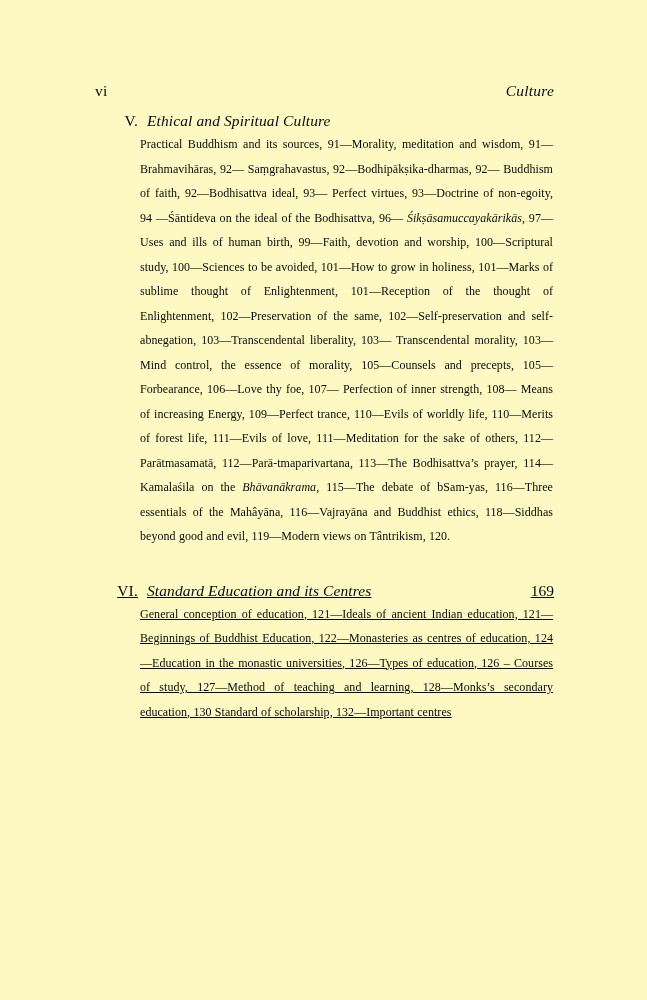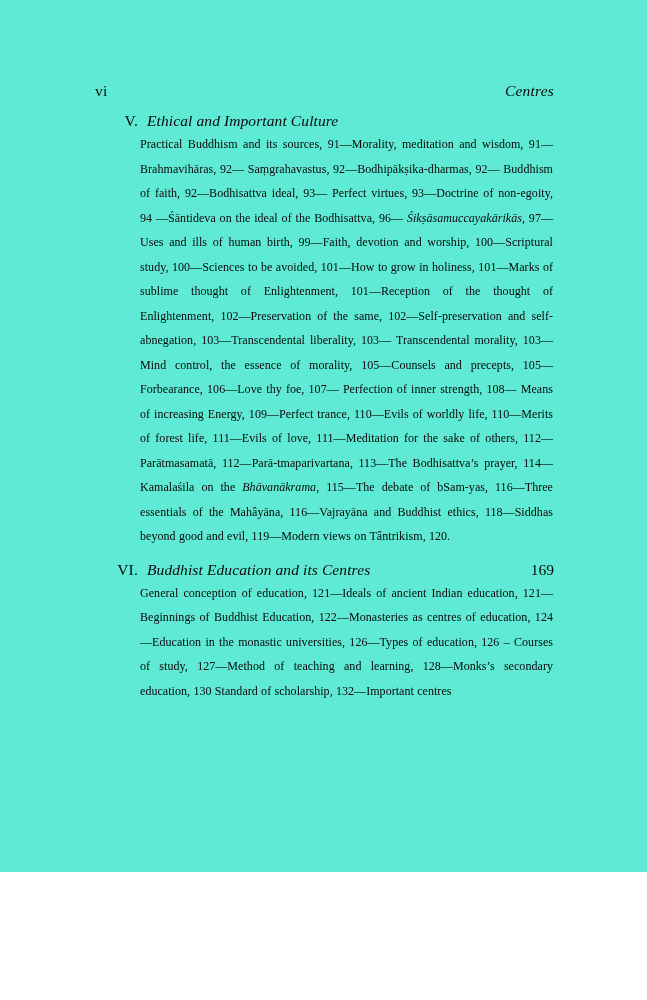--- a/index.html
+++ b/index.html
@@ -13,22 +13,22 @@
     background: #ffffff;
     font-family: "Liberation Serif", "DejaVu Serif", serif;
     color: #0a0a0a;
     overflow: hidden;
     -webkit-font-smoothing: antialiased;
   }
 
   .page {
     position: relative;
     width: 647px;
-    height: 872px;
-    background: #5eead4;
+    height: 1000px;
+    background: #fef9c3;
   }
 
   
   .running-head {
     position: absolute;
     top: 82px;
     left: 95px;
     width: 459px;
     display: flex;
     justify-content: space-between;
@@ -50,21 +50,22 @@
     position: absolute;
     top: 112px;
     left: 95px;
     width: 459px;
   }
 
   .entry {
     margin: 0 0 0 0;
   }
   .entry + .entry {
-    margin-top: 12px;
+    margin-top: 33px;
+    text-decoration: underline;
   }
 
   .entry-head {
     display: flex;
     align-items: baseline;
     font-size: 15.5px;
     padding-left: 17px;
     margin-bottom: 2px;
   }
   .numeral {
@@ -106,37 +107,37 @@
     font-style: italic;
   }
 </style>
 </head>
 <body>
 
 <div class="page">
 
   <div class="running-head">
     <span class="folio">vi</span>
-    <span class="head-title">Centres</span>
+    <span class="head-title">Culture</span>
   </div>
 
   <div class="toc">
 
     <div class="entry">
       <div class="entry-head">
         <span class="numeral">V.</span>
-        <span class="entry-title">Ethical and Important Culture</span>
+        <span class="entry-title">Ethical and Spiritual Culture</span>
         <span class="entry-page"></span>
       </div>
       <p class="entry-body">Practical Buddhism  and its sources,  91—Morality, meditation and wisdom,  91—Brahmavihāras,  92— Saṃgrahavastus,  92—Bodhipākṣika-dharmas,  92— Buddhism  of  faith,  92—Bodhisattva  ideal,  93— Perfect  virtues,  93—Doctrine  of  non-egoity,  94 —Śāntideva  on  the  ideal  of  the  Bodhisattva,  96— <i>Śikṣāsamuccayakārikās</i>,  97—Uses  and  ills  of human  birth,  99—Faith,  devotion  and  worship, 100—Scriptural study, 100—Sciences to be avoided, 101—How  to  grow  in  holiness,  101—Marks  of sublime thought of  Enlightenment, 101—Reception of the thought of Enlightenment, 102—Preservation of  the  same,  102—Self-preservation  and  self-abnegation, 103—Transcendental  liberality,  103— Transcendental  morality,  103—Mind  control, the  essence  of  morality,  105—Counsels  and precepts,  105—Forbearance,  106—Love thy foe, 107—  Perfection  of  inner  strength,  108— Means  of  increasing  Energy,  109—Perfect trance, 110—Evils  of  worldly  life, 110—Merits  of  forest life, 111—Evils of love,  111—Meditation  for  the sake  of  others,  112—Parātmasamatā,  112—Parā-tmaparivartana,  113—The  Bodhisattva’s  prayer, 114—Kamalaśila  on  the <i>Bhāvanākrama</i>,  115—The debate  of  bSam-yas,  116—Three essentials  of  the Mahâyāna, 116—Vajrayāna  and  Buddhist  ethics, 118—Siddhas  beyond  good and evil, 119—Modern views on Tântrikism, 120.</p>
     </div>
 
     <div class="entry">
       <div class="entry-head">
         <span class="numeral">VI.</span>
-        <span class="entry-title">Buddhist Education and its Centres</span>
+        <span class="entry-title">Standard Education and its Centres</span>
         <span class="entry-page">169</span>
       </div>
       <p class="entry-body last-flush">General  conception  of  education,  121—Ideals  of ancient  Indian  education,   121—Beginnings  of Buddhist  Education, 122—Monasteries  as   centres of  education,   124—Education  in  the  monastic universities,   126—Types   of   education,  126 – Courses  of  study,  127—Method of teaching and learning, 128—Monks’s  secondary education,  130 Standard   of  scholarship,  132—Important  centres</p>
     </div>
 
   </div>
 </div>
 
 </body></html>

